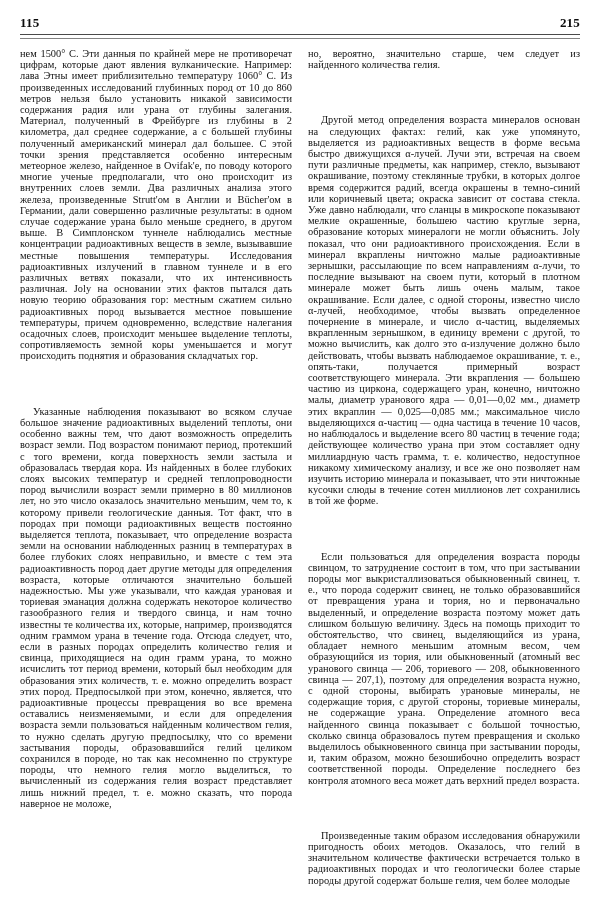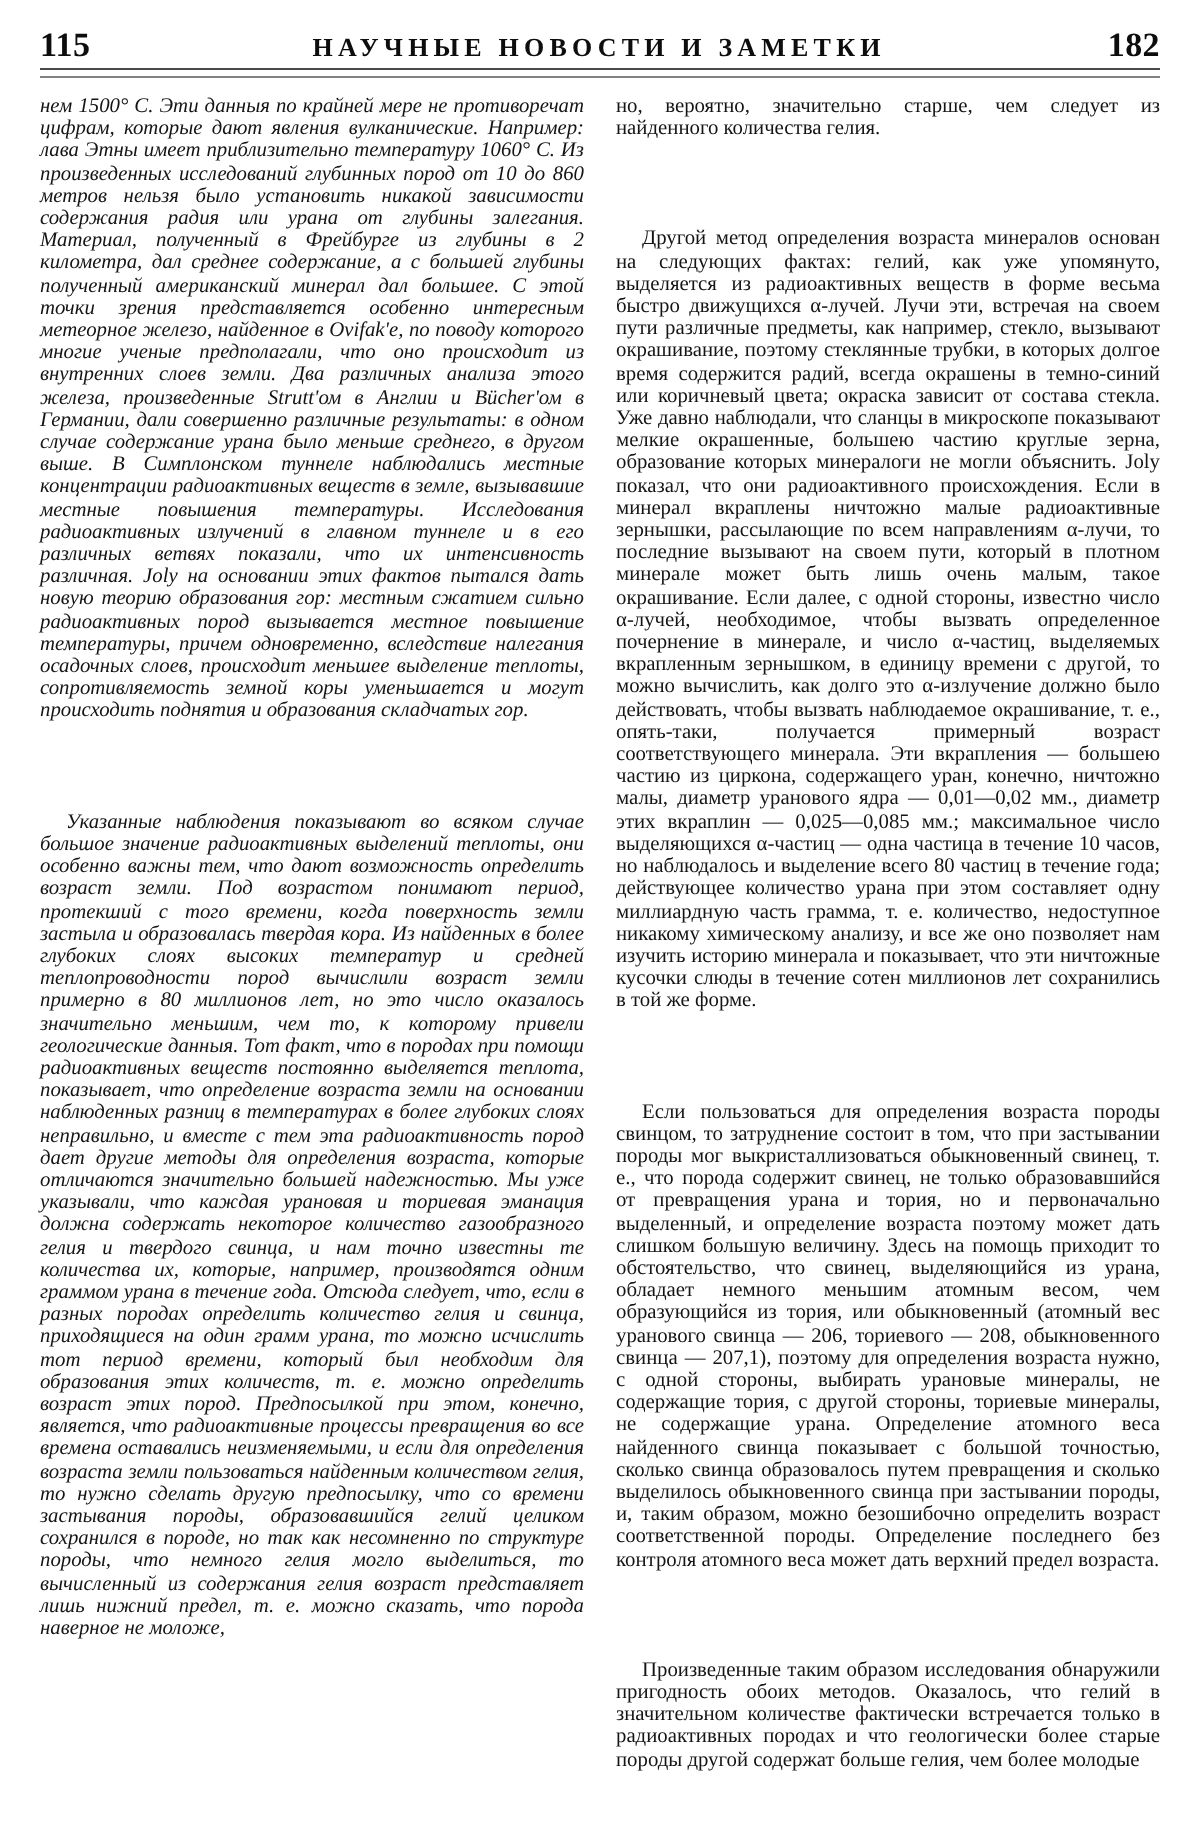--- a/index.html
+++ b/index.html
@@ -24,21 +24,21 @@
   }
   
   .running-head {
     display: flex;
     align-items: baseline;
     justify-content: space-between;
     height: 18px;
     line-height: 18px;
   }
   .folio {
-    font-size: 17px;
+    font-size: 13px;
     font-weight: bold;
     letter-spacing: 0.2px;
     color: #0d0d0d;
   }
   .head-title {
     font-size: 13px;
     font-weight: bold;
     letter-spacing: 2.6px;
     color: #0d0d0d;
     white-space: nowrap;
@@ -58,21 +58,21 @@
   }
   .col {
     width: 273px;
     font-size: 10.4px;
     line-height: 11.2px;
     text-align: justify;
     text-justify: inter-word;
     hyphens: manual;
     color: #141414;
   }
-  .col-left { margin-right: 8px; font-style: italic; }
+  .col-left { margin-right: 8px; }
   .col-right { margin-left: 8px; }
   .col p {
     margin: 0;
     text-indent: 0;
   }
   .col p.indent {
     text-indent: 13px;
     margin-top: 44px;
   }
   .col p + p { margin-top: 0; }
@@ -81,22 +81,21 @@
     border-left: 0px solid transparent;
   }
 </style>
 </head>
 <body>
 
 <div class="page">
 
   <div class="running-head">
     <span class="folio">115</span>
-    <span class="head-title">НАУЧНЫЕ НОВОСТИ И ЗАМЕТКИ</span>
-    <span class="folio">182</span>
+    <span class="folio">215</span>
   </div>
   <div class="head-rule"></div>
 
   <div class="columns">
 
     <div class="col col-left">
       <p>нем 1500° С. Эти данныя по крайней мере не противоречат цифрам, которые дают явления вулканические. Например: лава Этны имеет приблизительно температуру 1060° С. Из произведенных исследований глубинных пород от 10 до 860 метров нельзя было установить никакой зависимости содержания радия или урана от глубины залегания. Материал, полученный в Фрейбурге из глубины в 2 километра, дал среднее содержание, а с большей глубины полученный американский минерал дал большее. С этой точки зрения представляется особенно интересным метеорное железо, найденное в Ovifak'e, по поводу которого многие ученые предполагали, что оно происходит из внутренних слоев земли. Два различных анализа этого железа, произведенные Strutt'ом в Англии и Bücher'ом в Германии, дали совершенно различные результаты: в одном случае содержание урана было меньше среднего, в другом выше. В Симплонском туннеле наблюдались местные концентрации радиоактивных веществ в земле, вызывавшие местные повышения температуры. Исследования радиоактивных излучений в главном туннеле и в его различных ветвях показали, что их интенсивность различная. Joly на основании этих фактов пытался дать новую теорию образования гор: местным сжатием сильно радиоактивных пород вызывается местное повышение температуры, причем одновременно, вследствие налегания осадочных слоев, происходит меньшее выделение теплоты, сопротивляемость земной коры уменьшается и могут происходить поднятия и образования складчатых гор.</p>
       <p class="indent">Указанные наблюдения показывают во всяком случае большое значение радиоактивных выделений теплоты, они особенно важны тем, что дают возможность определить возраст земли. Под возрастом понимают период, протекший с того времени, когда поверхность земли застыла и образовалась твердая кора. Из найденных в более глубоких слоях высоких температур и средней теплопроводности пород вычислили возраст земли примерно в 80 миллионов лет, но это число оказалось значительно меньшим, чем то, к которому привели геологические данныя. Тот факт, что в породах при помощи радиоактивных веществ постоянно выделяется теплота, показывает, что определение возраста земли на основании наблюденных разниц в температурах в более глубоких слоях неправильно, и вместе с тем эта радиоактивность пород дает другие методы для определения возраста, которые отличаются значительно большей надежностью. Мы уже указывали, что каждая урановая и ториевая эманация должна содержать некоторое количество газообразного гелия и твердого свинца, и нам точно известны те количества их, которые, например, производятся одним граммом урана в течение года. Отсюда следует, что, если в разных породах определить количество гелия и свинца, приходящиеся на один грамм урана, то можно исчислить тот период времени, который был необходим для образования этих количеств, т. е. можно определить возраст этих пород. Предпосылкой при этом, конечно, является, что радиоактивные процессы превращения во все времена оставались неизменяемыми, и если для определения возраста земли пользоваться найденным количеством гелия, то нужно сделать другую предпосылку, что со времени застывания породы, образовавшийся гелий целиком сохранился в породе, но так как несомненно по структуре породы, что немного гелия могло выделиться, то вычисленный из содержания гелия возраст представляет лишь нижний предел, т. е. можно сказать, что порода наверное не моложе,</p>
     </div>
 

